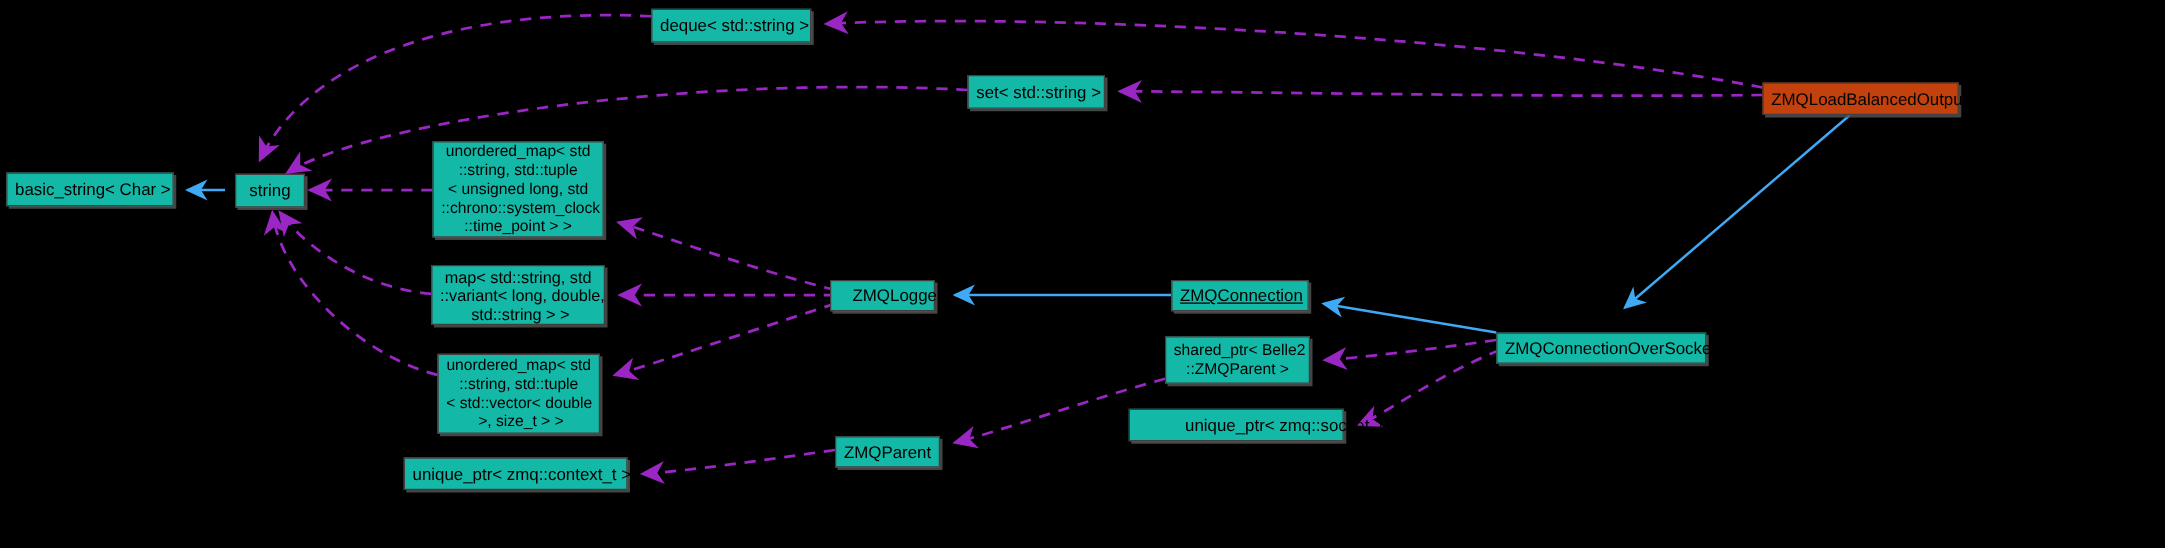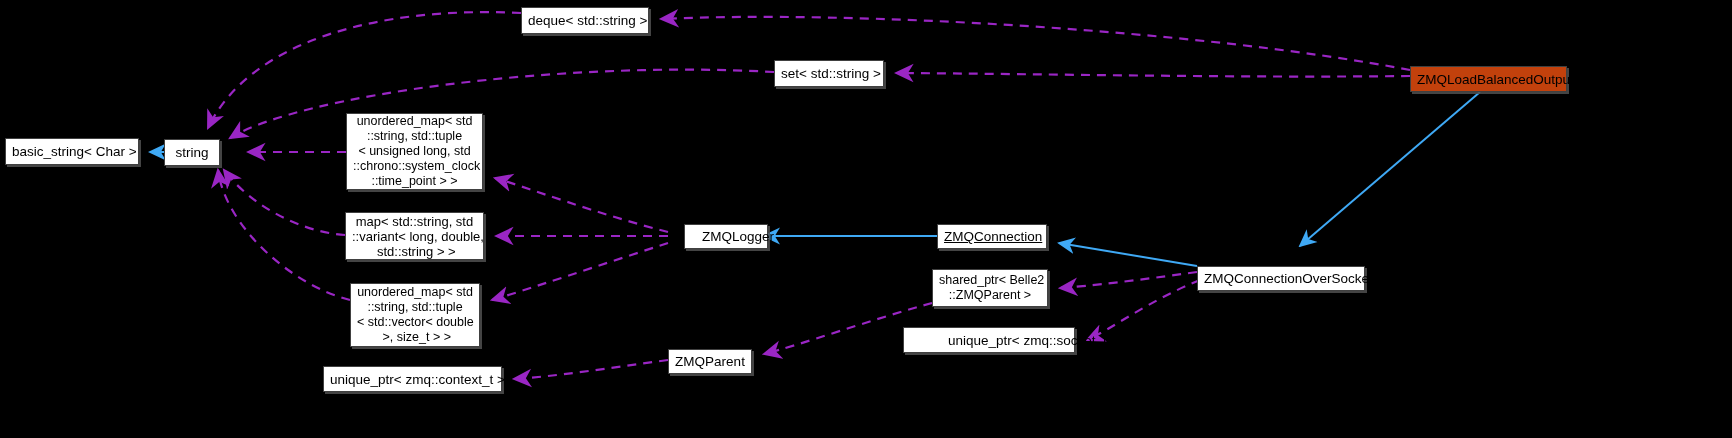--- a/index.html
+++ b/index.html
@@ -7,21 +7,21 @@
     position:relative;
     width:1732px;height:438px;
     background:#000000;
     overflow:hidden;
     font-family:"Liberation Sans", sans-serif;
   }
   svg.edges{position:absolute;left:0;top:0;width:1732px;height:438px;pointer-events:none;}
   .node{
     position:absolute;
     box-sizing:border-box;
-    background:#ffffff;
+    background:#14b8a6;
     border:1px solid #404040;
     box-shadow:2px 2px 0 rgba(80,80,80,0.85);
     color:#000000;
     font-size:13.5px;
     line-height:17px;
     text-align:center;
     display:flex;
     align-items:center;
     justify-content:center;
     white-space:pre;
@@ -70,21 +70,21 @@
       <path d="M932,303 C870,320 800,345 764,354"></path>
       <path d="M1410,70 C1200,30 850,10 661,19"></path>
       <path d="M1410,76 C1250,78 1050,74 896,73"></path>
     </g>
   </svg>
 
   <div class="node" style="left:5px;top:138px;width:134px;height:27px;">
     <span class="lbl">basic_string&lt; Char &gt;</span>
   </div>
 
-  <div class="node" style="left:164px;top:139px;width:56px;height:27px;justify-content:center;">
+  <div class="node" style="left:188px;top:139px;width:56px;height:27px;justify-content:center;">
     <span class="lbl">string</span>
   </div>
 
   <div class="node" style="left:521px;top:7px;width:128px;height:27px;">
     <span class="lbl">deque&lt; std::string &gt;</span>
   </div>
 
   <div class="node" style="left:774px;top:60px;width:110px;height:27px;">
     <span class="lbl">set&lt; std::string &gt;</span>
   </div>
@@ -107,21 +107,21 @@
     <span class="lbl">unordered_map&lt; std
 ::string, std::tuple
 &lt; std::vector&lt; double
  &gt;, size_t &gt; &gt;</span>
   </div>
 
   <div class="node" style="left:323px;top:366px;width:179px;height:26px;">
     <span class="lbl">unique_ptr&lt; zmq::context_t &gt;</span>
   </div>
 
-  <div class="node" style="left:684px;top:224px;width:84px;height:25px;padding-left:17px;">
+  <div class="node" style="left:664px;top:224px;width:84px;height:25px;padding-left:17px;">
     <span class="lbl">ZMQLogger</span>
   </div>
 
   <div class="node" style="left:668px;top:349px;width:84px;height:25px;">
     <span class="lbl">ZMQParent</span>
   </div>
 
   <div class="node" style="left:937px;top:224px;width:110px;height:25px;text-decoration:underline;">
     <span class="lbl">ZMQConnection</span>
   </div>

